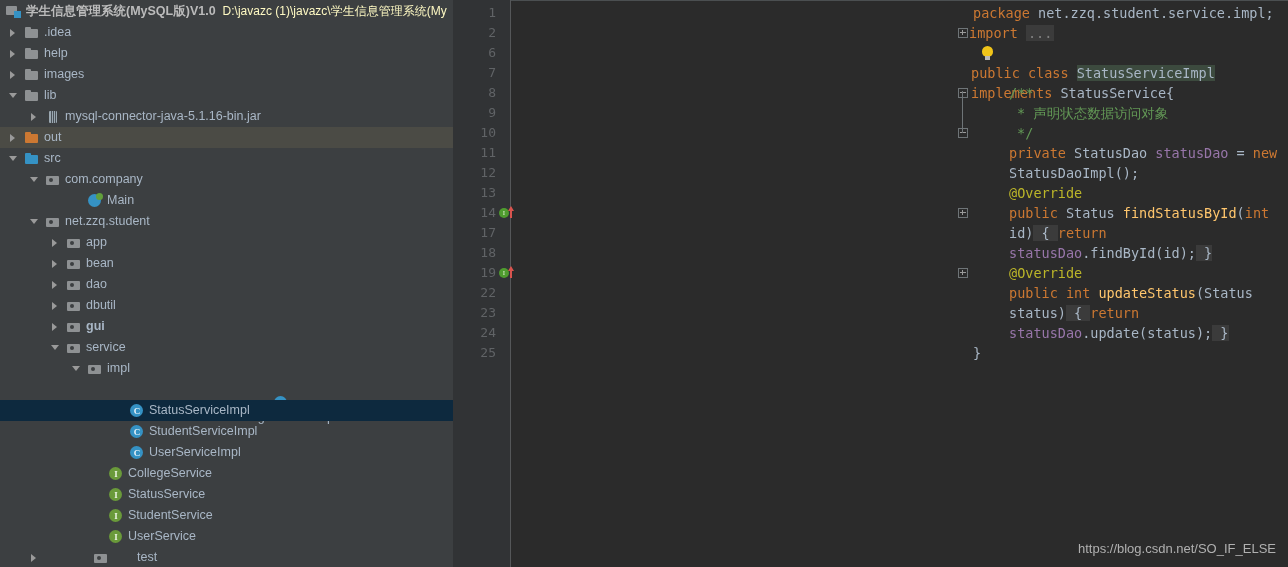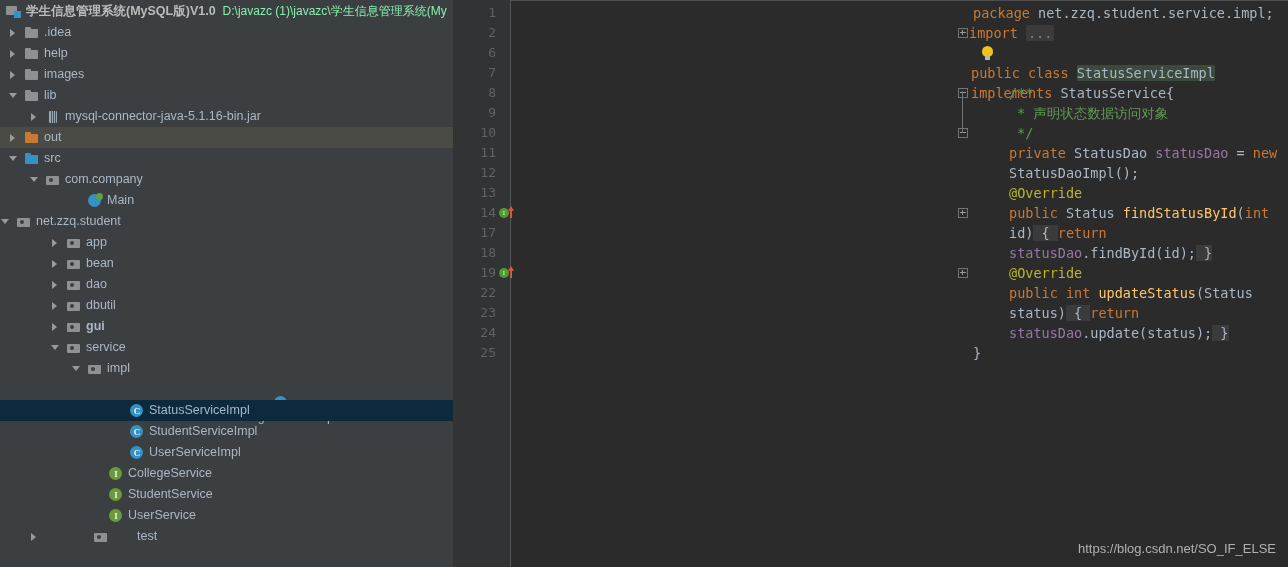--- a/index.html
+++ b/index.html
@@ -140,21 +140,21 @@
   
   .ic-run::before {
     content:""; position:absolute; left:1px; top:1px; width:13px; height:13px;
     background:#3592c4; border-radius:50%;
   }
   .ic-run::after {
     content:""; position:absolute; left:9px; top:0px; width:7px; height:7px;
     background:#62a03c; border-radius:50%;
   }
   .proj-path {
-    color: #86efac;
+    color: #fef9c3;
     font-weight: normal;
     font-size: 12px;
     margin-left: 7px;
     overflow: hidden;
   }
 
   
   #editor {
     flex: 1 1 auto;
     position: relative;
@@ -321,21 +321,21 @@
           <span style="width: 5px; flex: 0 0 5px;"></span>
           <span class="ico ic-pkg"></span>
           <span class="lbl">com.company</span>
         </div>
         <div class="tree-row" style="padding-left: 71px;">
           <span class="arrow"></span>
           <span style="width: 5px; flex: 0 0 5px;"></span>
           <span class="ico ic-run"></span>
           <span class="lbl">Main</span>
         </div>
-        <div class="tree-row" style="">
+        <div class="tree-row" style="padding-left: 29px;">
           <span class="arrow down"></span>
           <span style="width: 5px; flex: 0 0 5px;"></span>
           <span class="ico ic-pkg"></span>
           <span class="lbl">net.zzq.student</span>
         </div>
         <div class="tree-row" style="padding-left: 50px;">
           <span class="arrow right"></span>
           <span style="width: 5px; flex: 0 0 5px;"></span>
           <span class="ico ic-pkg"></span>
           <span class="lbl">app</span>
@@ -398,20 +398,26 @@
           <span class="arrow"></span>
           <span style="width: 5px; flex: 0 0 5px;"></span>
           <span class="ico ic-class"></span>
           <span class="lbl">UserServiceImpl</span>
         </div>
         <div class="tree-row" style="padding-left: 92px;">
           <span class="arrow"></span>
           <span style="width: 5px; flex: 0 0 5px;"></span>
           <span class="ico ic-iface"></span>
           <span class="lbl">CollegeService</span>
+        </div>
+        <div class="tree-row" style="padding-left: 92px;">
+          <span class="arrow"></span>
+          <span style="width: 5px; flex: 0 0 5px;"></span>
+          <span class="ico ic-iface"></span>
+          <span class="lbl">StatusService</span>
         </div>
         <div class="tree-row" style="padding-left: 92px;">
           <span class="arrow"></span>
           <span style="width: 5px; flex: 0 0 5px;"></span>
           <span class="ico ic-iface"></span>
           <span class="lbl">StudentService</span>
         </div>
         <div class="tree-row" style="padding-left: 92px;">
           <span class="arrow"></span>
           <span style="width: 5px; flex: 0 0 5px;"></span>

